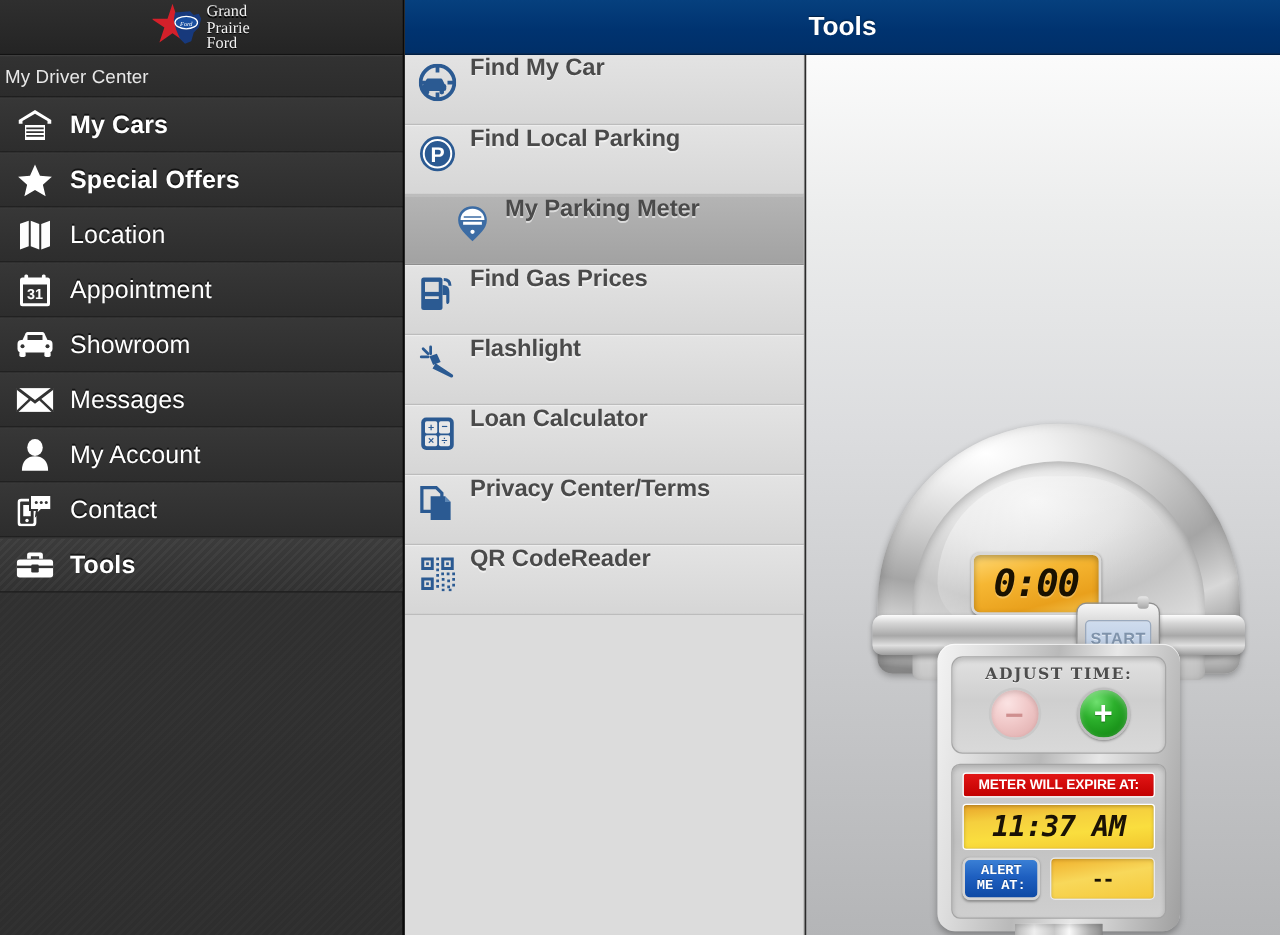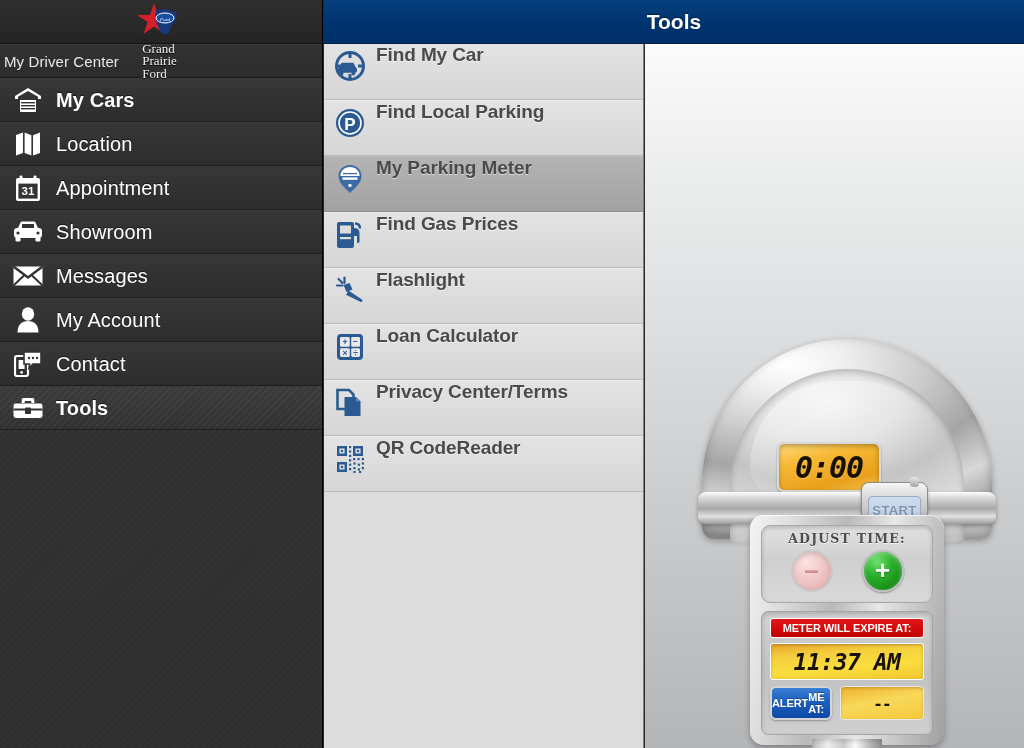--- a/index.html
+++ b/index.html
@@ -21,21 +21,21 @@
         rgba(0,0,0,0.0) 2px, rgba(0,0,0,0.0) 5px),
       linear-gradient(180deg,#343434 0%, #2e2e2e 100%);
     border-right: 1px solid #000;
   }
   #logo-bar {
     position: relative; height: 44px; width: 100%;
     background: linear-gradient(180deg,#2f2f2f 0%,#242424 100%);
     border-bottom: 1px solid #121212;
     display: flex; align-items: center; justify-content: center;
   }
-  .logo-wrap { display: flex; align-items: center; height: 40px; flex-direction: column; }
+  .logo-wrap { display: flex; align-items: center; height: 40px; }
   .logo-mark { position: relative; width: 46px; height: 40px; }
   .logo-text {
     color: #f2f2f2; font-family: "Liberation Serif", serif;
     font-size: 13px; line-height: 12.5px; text-align: left;
     margin-left: -3px; padding-top: 1px;
     text-shadow: 0 1px 0 #000;
   }
   .logo-text span { display: block; }
 
   #driver-center {
@@ -89,20 +89,21 @@
     border-bottom: 1px solid #bcbcbc;
     border-top: 1px solid #ededed;
     background: linear-gradient(180deg,#e3e3e3 0%,#d6d6d6 100%);
     cursor: pointer;
   }
   .tool-item:first-child { border-top: none; }
   .tool-item.selected {
     background: linear-gradient(180deg,#b4b4b4 0%,#a2a2a2 100%);
     border-top: 1px solid #bdbdbd;
     border-bottom: 1px solid #8e8e8e;
+    padding-left: 28px;
   }
   .tool-icon {
     width: 52px; min-width: 52px; height: 44px;
     display: flex; align-items: center; justify-content: center;
   }
   .tool-label {
     color: #4a4a4a; font-size: 19px; font-weight: bold;
     letter-spacing: -.1px;
     text-shadow: 0 1px 0 rgba(255,255,255,.55);
   }
@@ -258,22 +259,23 @@
   .yellow-lcd span {
     font-family: "DejaVu Sans Mono", monospace;
     font-size: 23px; font-weight: bold; color: #1a1205; font-style: italic;
     letter-spacing: -.5px;
   }
   .alert-row { margin-top: 6px; display: flex; gap: 8px; }
   .alert-btn {
     width: 62px; height: 34px; border-radius: 6px;
     background: linear-gradient(180deg,#3a7fd5 0%,#1e5fc0 45%,#0d49a5 100%);
     border: 2px solid #d4d4d4;
-    display: flex; flex-direction: row; align-items: center; justify-content: center;
+    display: flex; flex-direction: column; align-items: center; justify-content: center;
     box-shadow: 0 1px 2px rgba(0,0,0,.3);
+    font-family: Liberation Mono, monospace;
   }
   .alert-btn span {
     color: #fff; font-size: 11px; font-weight: bold; line-height: 12px;
     letter-spacing: -.1px; text-shadow: 0 -1px 0 rgba(0,0,0,.3);
   }
   .alert-lcd {
     flex: 1; height: 34px; border-radius: 4px;
     background: linear-gradient(170deg,#f0b02c 0%,#f8d85a 45%,#f5c93a 100%);
     border: 1px solid #e9e9e9;
     display: flex; align-items: center; justify-content: center;
@@ -323,20 +325,28 @@
           <path d="M14 1 L27 9 L27 12 L24 12 L24 9.8 L14 4 L4 9.8 L4 12 L1 12 L1 9 Z"></path>
           <rect x="6" y="13" width="16" height="12"></rect>
           <rect x="7" y="15" width="14" height="1.4" fill="#333"></rect>
           <rect x="7" y="18" width="14" height="1.4" fill="#333"></rect>
           <rect x="7" y="21" width="14" height="1.4" fill="#333"></rect>
         </svg>
       </span>
       <span class="nav-label">My Cars</span>
     </div>
 
+    <div class="nav-item">
+      <span class="nav-icon">
+        <svg width="28" height="27" viewBox="0 0 28 27" fill="#fff">
+          <path d="M14 0.5 L18 9.5 L27.5 10.4 L20.3 16.7 L22.5 26 L14 21 L5.5 26 L7.7 16.7 L0.5 10.4 L10 9.5 Z"></path>
+        </svg>
+      </span>
+      <span class="nav-label">Special Offers</span>
+    </div>
 
     <div class="nav-item">
       <span class="nav-icon">
         <svg width="26" height="26" viewBox="0 0 26 26" fill="#fff">
           <path d="M1 4 L8 1.5 L8 22 L1 24.5 Z"></path>
           <path d="M9.6 1.5 L16.4 4.2 L16.4 24.5 L9.6 22 Z"></path>
           <path d="M18 4.2 L25 1.5 L25 22 L18 24.5 Z"></path>
         </svg>
       </span>
       <span class="nav-label thin">Location</span>

